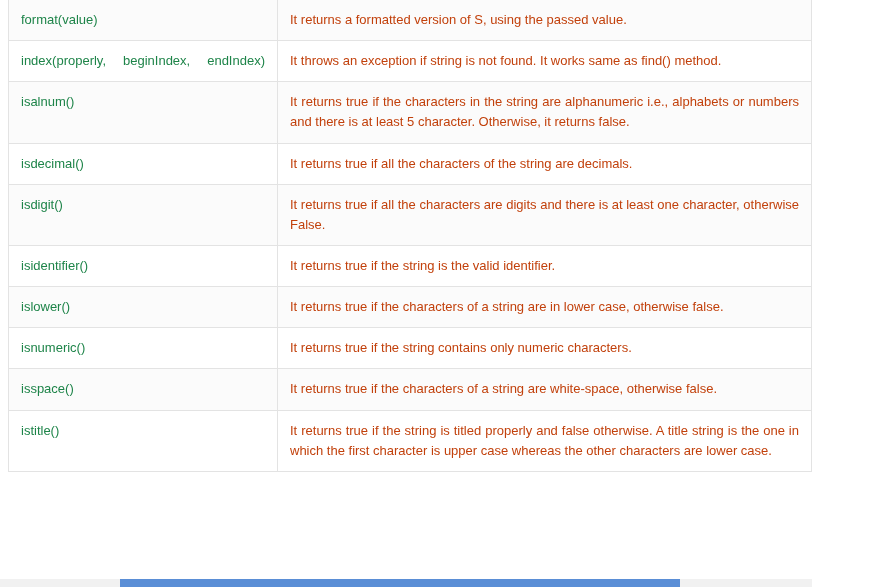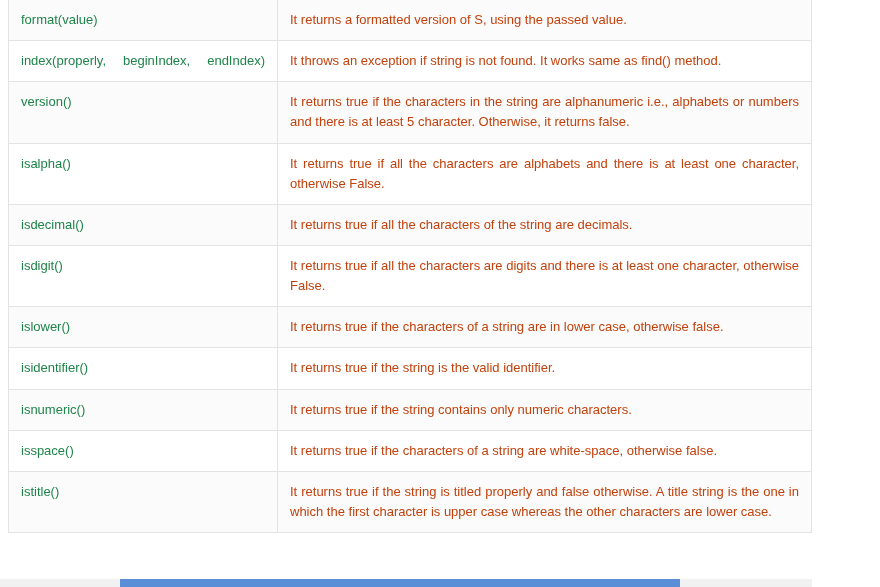--- a/index.html
+++ b/index.html
@@ -123,58 +123,52 @@
 
         <tr>
           <td class="method">
               <span class="m-inner">index(properly, beginIndex, endIndex)</span>
             </td>
           <td class="desc">It throws an exception if string is not found. It works same as find() method.</td>
         </tr>
 
         <tr>
           <td class="method">
-              <span class="m-inner">version()</span>
+              <span class="m-inner">isalnum()</span>
             </td>
           <td class="desc">It returns true if the characters in the string are alphanumeric i.e., alphabets or numbers and there is at least 5 character. Otherwise, it returns false.</td>
         </tr>
 
-        <tr>
-          <td class="method">
-              <span class="m-inner">isalpha()</span>
-            </td>
-          <td class="desc">It returns true if all the characters are alphabets and there is at least one character, otherwise False.</td>
-        </tr>
 
         <tr>
           <td class="method">
               <span class="m-inner">isdecimal()</span>
             </td>
           <td class="desc">It returns true if all the characters of the string are decimals.</td>
         </tr>
 
         <tr>
           <td class="method">
               <span class="m-inner">isdigit()</span>
             </td>
           <td class="desc">It returns true if all the characters are digits and there is at least one character, otherwise False.</td>
         </tr>
 
         <tr>
           <td class="method">
+              <span class="m-inner">isidentifier()</span>
+            </td>
+          <td class="desc">It returns true if the string is the valid identifier.</td>
+        </tr>
+
+        <tr>
+          <td class="method">
               <span class="m-inner">islower()</span>
             </td>
           <td class="desc">It returns true if the characters of a string are in lower case, otherwise false.</td>
-        </tr>
-
-        <tr>
-          <td class="method">
-              <span class="m-inner">isidentifier()</span>
-            </td>
-          <td class="desc">It returns true if the string is the valid identifier.</td>
         </tr>
 
         <tr>
           <td class="method">
               <span class="m-inner">isnumeric()</span>
             </td>
           <td class="desc">It returns true if the string contains only numeric characters.</td>
         </tr>
 
 

